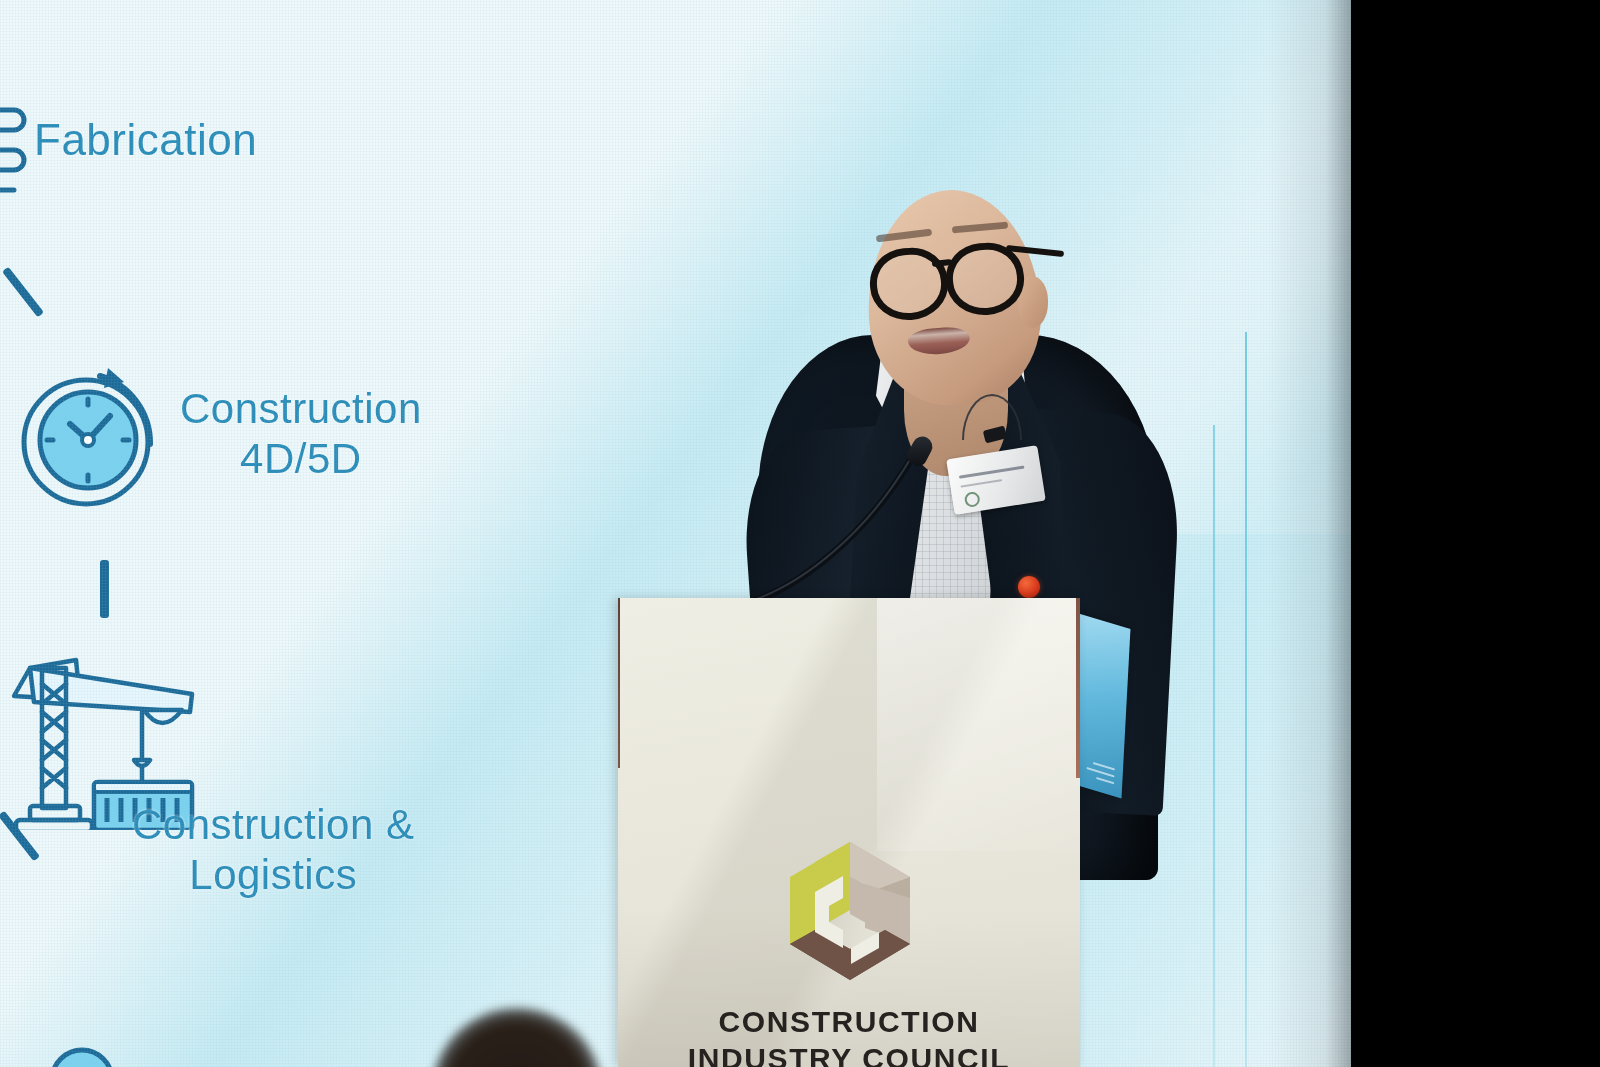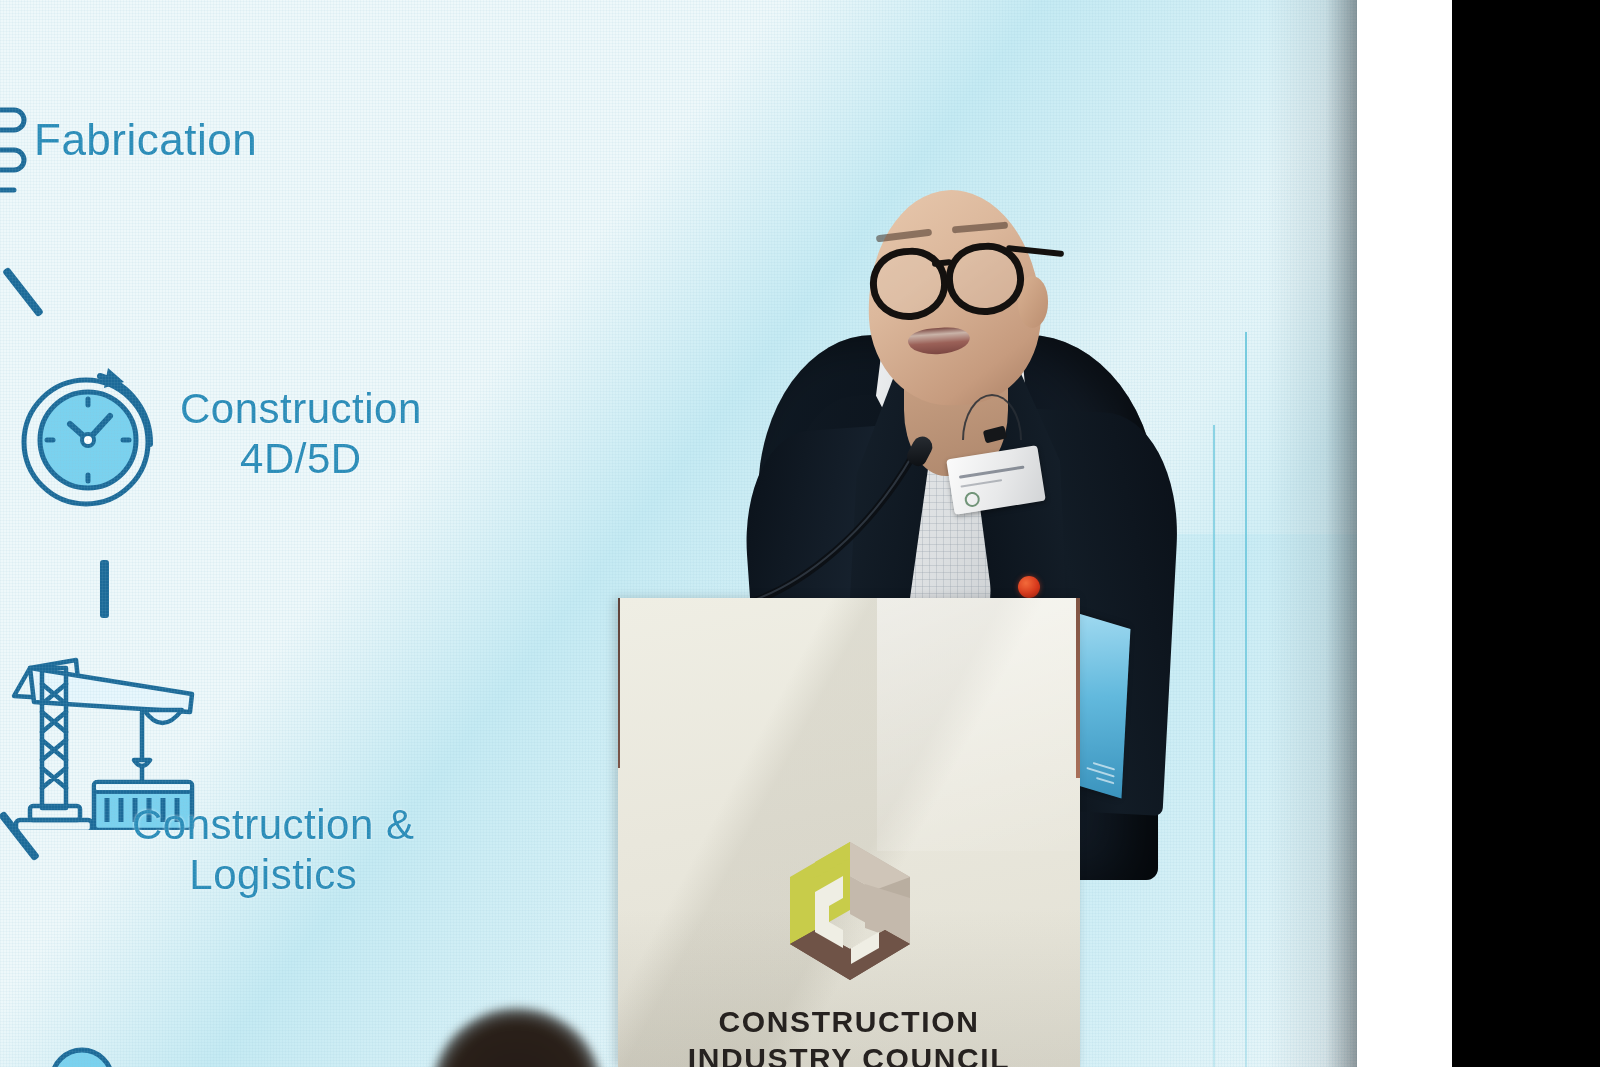--- a/index.html
+++ b/index.html
@@ -4,24 +4,25 @@
 <title>Conference Speaker Photo</title>
 <style>
   html, body {
     margin: 0;
     padding: 0;
     background: #000;
     font-family: "Liberation Sans", sans-serif;
   }
   #scene {
     position: relative;
-    width: 1452px;
+    width: 1308px;
     height: 1067px;
     overflow: hidden;
-    background: #ffffff;
+    background: #bef264;
+    padding-left: 43px;
   }
 
   
   .screen {
     position: absolute;
     left: 0; top: 0;
     width: 1357px;
     height: 1067px;
     background: #eef8fa;
     overflow: hidden;

